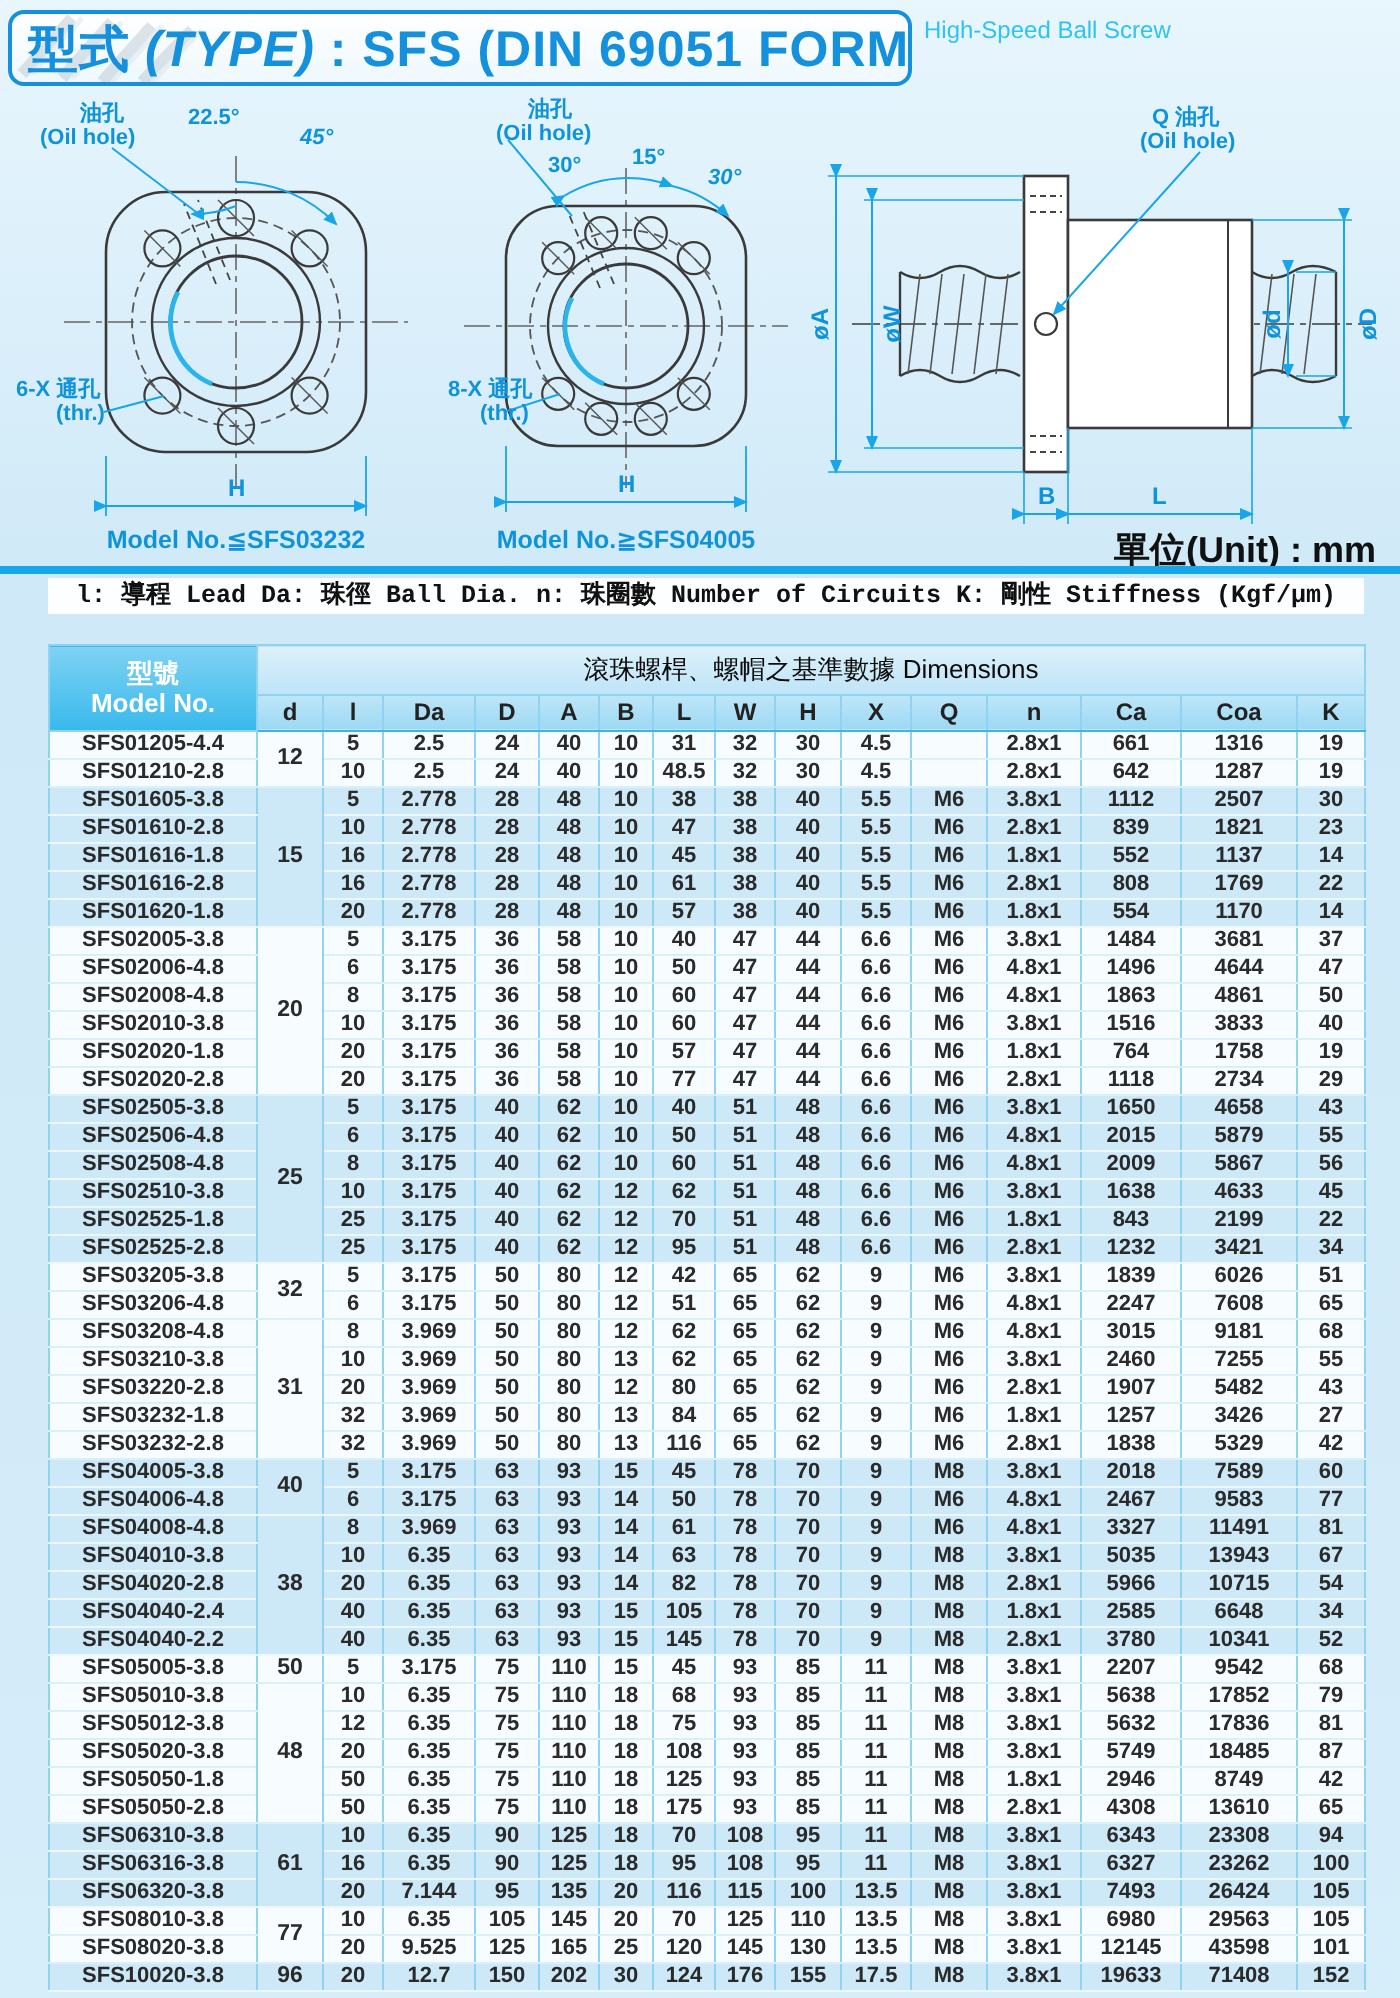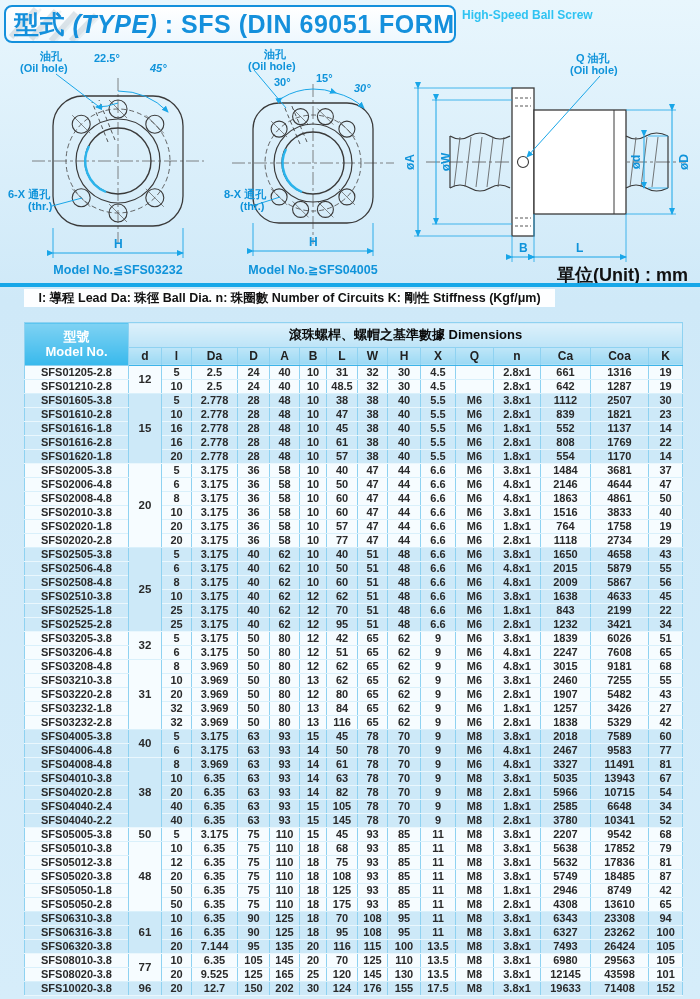--- a/index.html
+++ b/index.html
@@ -9,35 +9,35 @@
   
   .title-box{position:absolute;left:4px;top:5px;width:452px;height:38px;
              border:2px solid #1490dc;border-radius:8px;
              background:linear-gradient(180deg,#ffffff 0%,#eef8fe 100%);
              display:flex;align-items:center;padding-left:8px;box-sizing:border-box;overflow:hidden;}
   .title-deco{position:absolute;left:0;top:0;opacity:.55;}
   .title-text{position:relative;font-size:25px;font-weight:bold;color:#1490dc;white-space:nowrap;letter-spacing:.5px;}
   .title-text .ital{font-style:italic;}
   .hdr-right{position:absolute;left:462px;top:7px;width:232px;text-align:left;}
   .hdr-cn{font-size:20px;font-weight:bold;color:#1b9fe2;letter-spacing:7px;white-space:nowrap;}
-  .hdr-en{font-size:12px;font-weight:bold;color:#2fc3f2;margin-top:1px;white-space:nowrap;}
+  .hdr-en{font-size:12px;font-weight:normal;color:#2fc3f2;margin-top:1px;white-space:nowrap;}
   
   .drawing{position:absolute;}
   .unit-note{position:absolute;right:12px;top:263px;font-size:18px;font-weight:bold;color:#111;}
   .divider{position:absolute;left:0;top:283px;width:700px;height:4px;background:#17a7e8;}
   
-  .legend{position:absolute;left:24px;top:289px;width:531px;background:#fdfeff;
-          text-align:center;font-size:12.5px;font-weight:bold;color:#111;line-height:16px;padding:1px 0;}
+  .legend{position:absolute;left:24px;top:289px;width:658px;background:#fdfeff;
+          text-align:center;font-size:12.5px;font-weight:bold;color:#111;line-height:16px;padding:1px 0;font-family:Liberation Mono, monospace;}
   
   table.spec{position:absolute;left:24px;top:322px;width:658px;border-collapse:collapse;table-layout:fixed;}
   table.spec th,table.spec td{border:1px solid #8fd2f1;padding:0;text-align:center;overflow:hidden;white-space:nowrap;}
   th.corner{background:linear-gradient(180deg,#7fd2f3,#38b9ec);color:#fff;font-size:13px;font-weight:bold;height:42px;}
   th.corner .cn{display:block;line-height:15px;}
   th.corner .en{display:block;line-height:15px;text-align:center;}
-  th.dims{background:linear-gradient(180deg,#ddf1fb,#bde4f7);color:#0b0b0b;font-size:13px;font-weight:bold;height:23px;}
+  th.dims{background:linear-gradient(180deg,#ddf1fb,#bde4f7);color:#0b0b0b;font-size:13px;font-weight:normal;height:23px;}
   tr.hrow2 th{background:linear-gradient(180deg,#bfe6f8,#9cd9f4);color:#222;font-size:12px;font-weight:bold;height:17px;border-bottom:1px solid #3db4e9;}
   td{font-size:11px;font-weight:bold;color:#2a2a2a;height:13px;line-height:13px;}
   td.model-cell{text-align:left;padding-left:5px;}
   tr.g0 td{background:#f6fcff;}
   tr.g1 td{background:#cde9f8;}
   tr.g0 td{border-top:1px solid #d9f0fb;border-bottom:1px solid #d9f0fb;}
   tr.g1 td{border-top:1px solid #eaf7fd;border-bottom:1px solid #eaf7fd;}
   td.dcell{font-size:11.5px;}
   
   text{font-family:"Liberation Sans","DejaVu Sans",sans-serif;}
@@ -306,21 +306,21 @@
           <th>X</th>
           <th>Q</th>
           <th>n</th>
           <th>Ca</th>
           <th>Coa</th>
           <th>K</th>
         </tr>
     </thead>
     <tbody>
         <tr class="g0">
-          <td class="model-cell">SFS01205-2.8</td>
+          <td class="model-cell">SFS01205-4.4</td>
           <td class="dcell" rowspan="2">12</td>
           <td>5</td>
           <td>2.5</td>
           <td>24</td>
           <td>40</td>
           <td>10</td>
           <td>31</td>
           <td>32</td>
           <td>30</td>
           <td>4.5</td>
@@ -457,21 +457,21 @@
           <td>3.175</td>
           <td>36</td>
           <td>58</td>
           <td>10</td>
           <td>50</td>
           <td>47</td>
           <td>44</td>
           <td>6.6</td>
           <td>M6</td>
           <td>4.8x1</td>
-          <td>2146</td>
+          <td>1496</td>
           <td>4644</td>
           <td>47</td>
         </tr>
         <tr class="g0">
           <td class="model-cell">SFS02008-4.8</td>
           <td>8</td>
           <td>3.175</td>
           <td>36</td>
           <td>58</td>
           <td>10</td>

